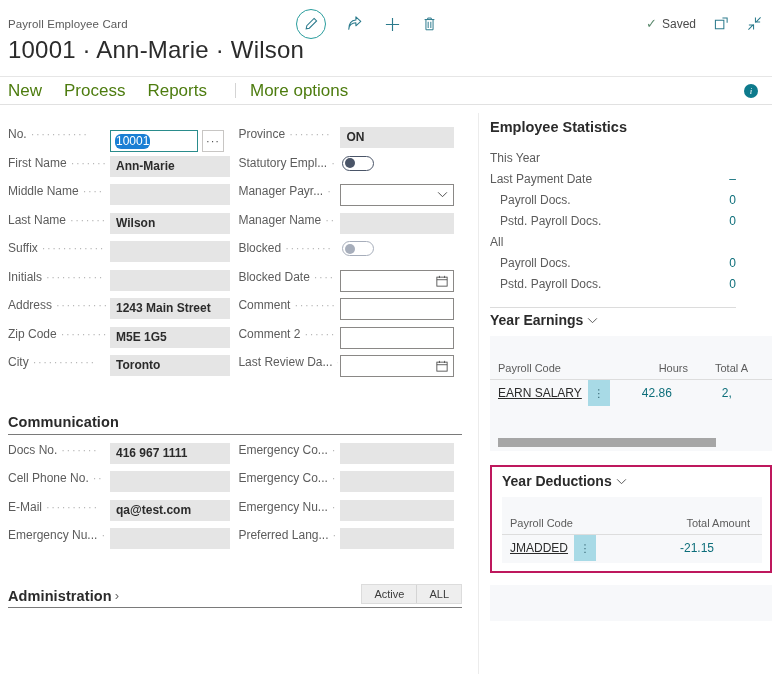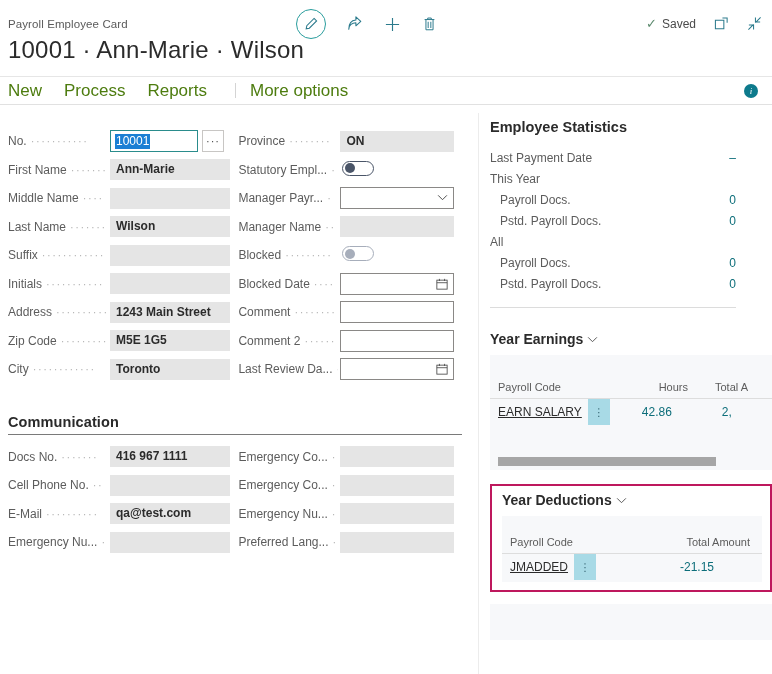--- a/index.html
+++ b/index.html
@@ -65,21 +65,21 @@
     border-bottom: 1.5px solid #7a7a7a; padding-bottom: 4px;
   }
   .sec-title { font-size: 14.5px; font-weight: 600; color: #2b2b2b; letter-spacing: .1px; }
   .show-more { font-size: 11px; color: #4a4a4a; }
   .chev-right { font-size: 13px; color: #6b6b6b; font-weight: 300; margin-left: 3px; }
 
   
   .cols { display: flex; }
   .col { width: 235px; }
   .col-r { width: 228px; }
-  .frow { display: flex; align-items: center; height: 28.5px; }
+  .frow { display: flex; height: 28.5px; }
   .flabel {
     font-size: 12px; color: #5c5c5c; white-space: nowrap;
     display: flex; align-items: baseline; width: 100px; overflow: hidden;
   }
   .flabel .txt { flex: 0 0 auto; }
   .dots {
     flex: 1 1 auto; margin-left: 4px; overflow: hidden; white-space: nowrap;
     color: #b4b4b4; font-size: 11px; letter-spacing: 1.6px; line-height: 1;
   }
   .fctl { margin-left: 2px; }
@@ -91,21 +91,21 @@
   .fld.wide { width: 114px; }
   .fld-box {
     background: #ffffff; border: 1px solid #8a8886; height: 22px; width: 114px;
     font-size: 12px; color: #2b2b2b; padding: 0 5px; line-height: 20px;
     display: flex; align-items: center; justify-content: space-between;
   }
   .fld-focus {
     background: #ffffff; border: 1.5px solid #2a8c8c; height: 22px; width: 88px;
     display: flex; align-items: center; padding: 0 4px;
   }
-  .sel-text { background: #1b7fd4; color: #ffffff; font-size: 12px; padding: 0 1px; line-height: 15px; }
+  .sel-text { background: #1b7fd4; color: #ffffff; font-size: 12px; padding: 0 1px; line-height: 15px; border-radius: 6px; }
   .ellipsis-btn {
     width: 22px; height: 22px; border: 1px solid #c8c6c4; background: #fff;
     margin-left: 4px; display: flex; align-items: center; justify-content: center;
     color: #4a4a4a; font-size: 11px; letter-spacing: 1px; line-height: 1;
   }
   .toggle {
     width: 32px; height: 15px; border-radius: 8px; border: 1.3px solid #4a5568;
     background: #fff; position: relative; display: inline-block;
   }
   .toggle .knob {
@@ -126,21 +126,21 @@
 
   
   .rp-title { font-size: 14.5px; font-weight: 600; color: #2b2b2b; margin-bottom: 12px; }
   .stat-row { display: flex; justify-content: space-between; align-items: center;
     font-size: 12px; color: #5c5c5c; height: 21px; padding-right: 36px; }
   .stat-row .val { color: #0d6e7a; font-size: 12px; }
   .stat-row.indent { padding-left: 10px; }
   .stat-row.group { color: #5c5c5c; }
   .rp-div { height: 1px; background: #dcdcdc; margin: 13px 36px 0 0; }
 
-  .panel-head { display: flex; align-items: center; gap: 4px; margin-top: 23px; }
+  .panel-head { display: flex; align-items: center; gap: 4px; margin-top: 4px; }
   .panel-head .ttl { font-size: 14px; font-weight: 600; color: #2b2b2b; }
   .panel-head .cv { font-size: 11px; color: #555; }
 
   .grid-box { background: #f7f8fa; margin-top: 8px; position: relative; }
   .grid-head { display: flex; align-items: flex-end; height: 44px;
     border-bottom: 1px solid #dddddd; padding: 0 8px 5px 8px; }
   .gh { font-size: 11px; color: #5c5c5c; }
   .grid-row { display: flex; align-items: center; height: 26px; padding-left: 8px; }
   .code-link { font-size: 12px; color: #2b2b2b; text-decoration: underline; white-space: nowrap; }
   .dots-btn {
@@ -480,35 +480,45 @@
             <span class="txt">Preferred Lang...</span>
             <span class="dots">·</span>
           </span>
           <span class="fld wide fctl"></span>
         </div>
       </div>
     </div>
 
     <div style="height:27px"></div>
 
+    <div class="admin-row">
+      <span style="display:flex;align-items:center;">
+        <span class="sec-title">Administration</span>
+        <span class="chev-right">›</span>
+      </span>
+      <span class="toggle-group">
+        <span class="tg-btn">Active</span>
+        <span class="tg-btn">ALL</span>
+      </span>
+    </div>
   </div>
 
   <div class="right-pane">
     <div style="height:14px"></div>
 
     <div class="rp-title">Employee Statistics</div>
 
     <div>
+      <div class="stat-row group">
+        <span>This Year</span>
+        <span class="val"></span>
+      </div>
       <div class="stat-row">
         <span>Last Payment Date</span>
         <span class="val">–</span>
-      </div>
-      <div class="stat-row group">
-        <span>This Year</span>
-        <span class="val"></span>
       </div>
       <div class="stat-row indent">
         <span>Payroll Docs.</span>
         <span class="val">0</span>
       </div>
       <div class="stat-row indent">
         <span>Pstd. Payroll Docs.</span>
         <span class="val">0</span>
       </div>
       <div class="stat-row group">

